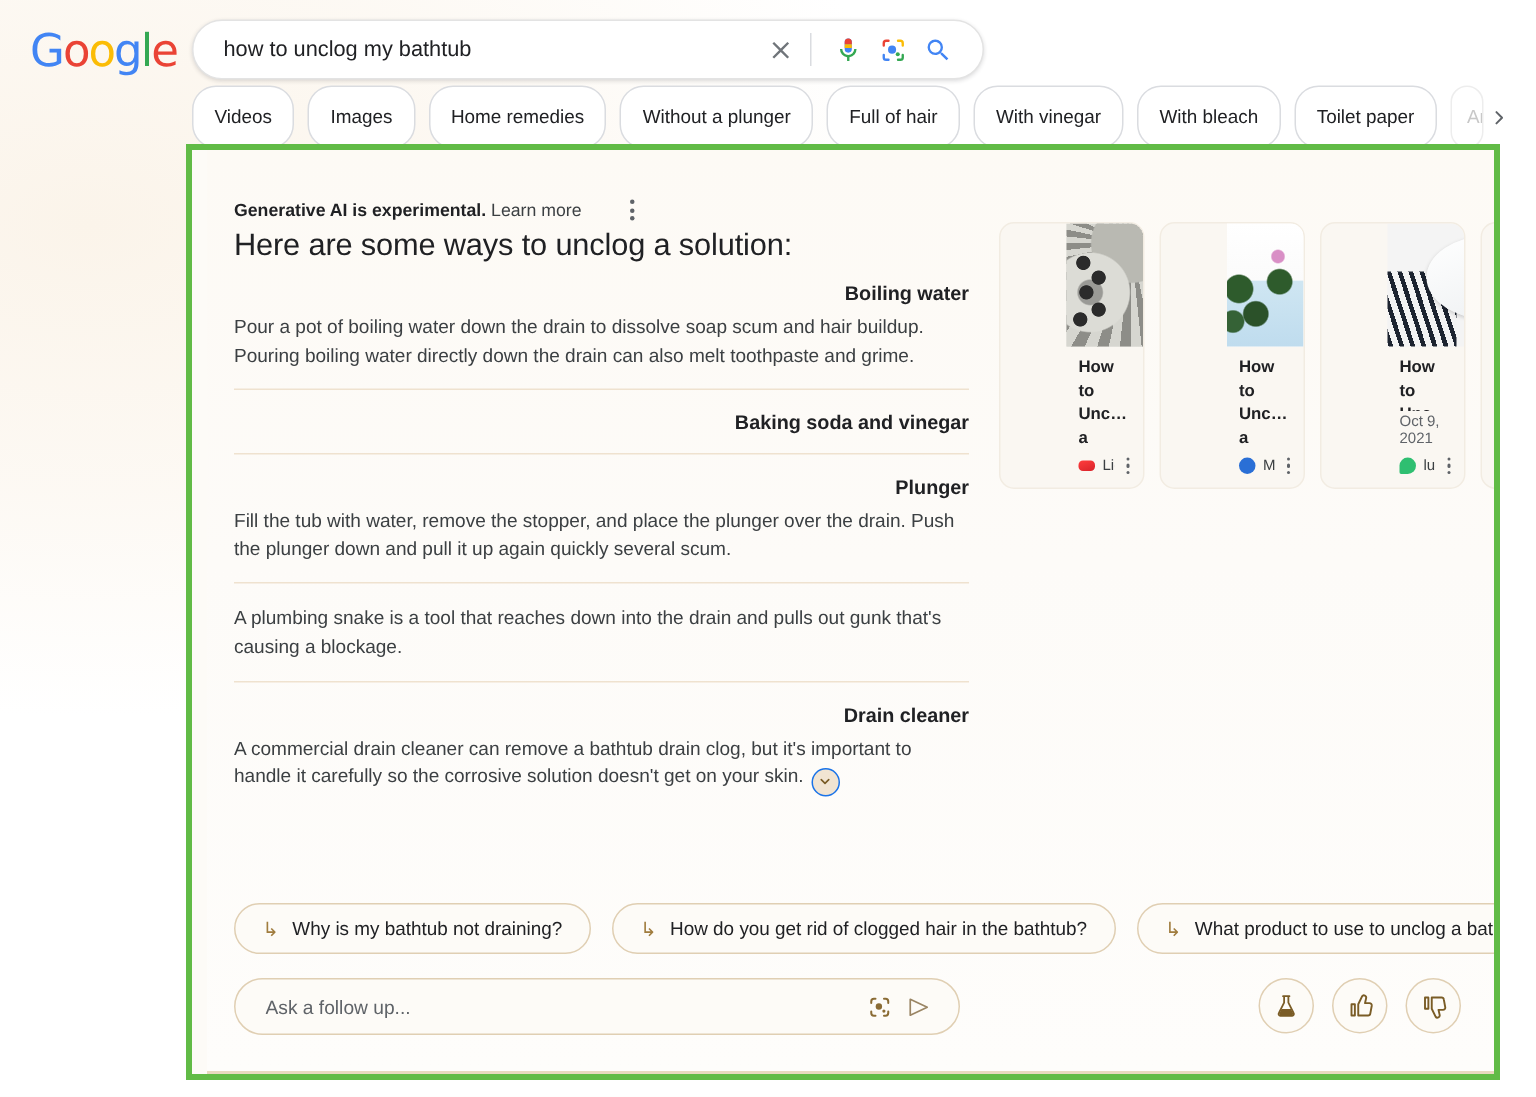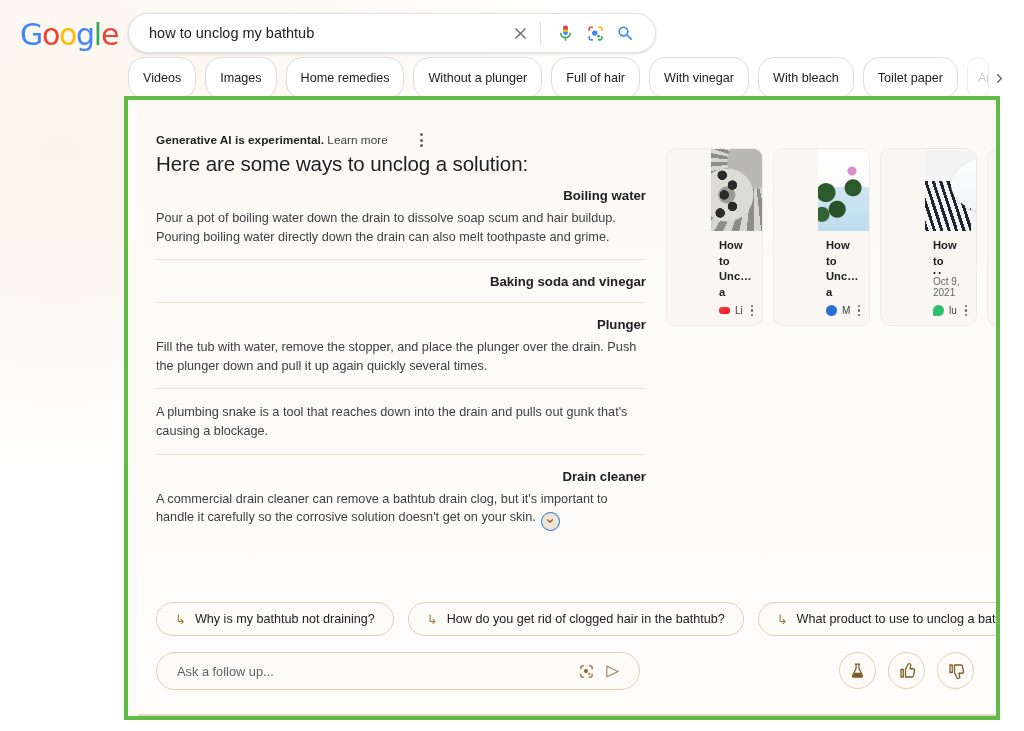--- a/index.html
+++ b/index.html
@@ -339,21 +339,21 @@
           <div class="sec-head">Boiling water</div>
           <div class="sec-body">Pour a pot of boiling water down the drain to dissolve soap scum and hair buildup. Pouring boiling water directly down the drain can also melt toothpaste and grime.</div>
         </div>
 
         <div class="section">
           <div class="sec-head">Baking soda and vinegar</div>
         </div>
 
         <div class="section">
           <div class="sec-head">Plunger</div>
-          <div class="sec-body">Fill the tub with water, remove the stopper, and place the plunger over the drain. Push the plunger down and pull it up again quickly several times.</div>
+          <div class="sec-body">Fill the tub with water, remove the stopper, and place the plunger over the drain. Push the plunger down and pull it up again quickly several scum.</div>
         </div>
 
         <div class="section">
           <div class="sec-body">A plumbing snake is a tool that reaches down into the drain and pulls out gunk that's causing a blockage.</div>
         </div>
 
         <div class="section">
           <div class="sec-head">Drain cleaner</div>
           <div class="sec-body"><span>A commercial drain cleaner can remove a bathtub drain clog, but it's important to handle it carefully so the corrosive solution doesn't get on your skin.</span><span class="expand-chevron">
                 <svg width="10" height="10" viewBox="0 0 24 24">

